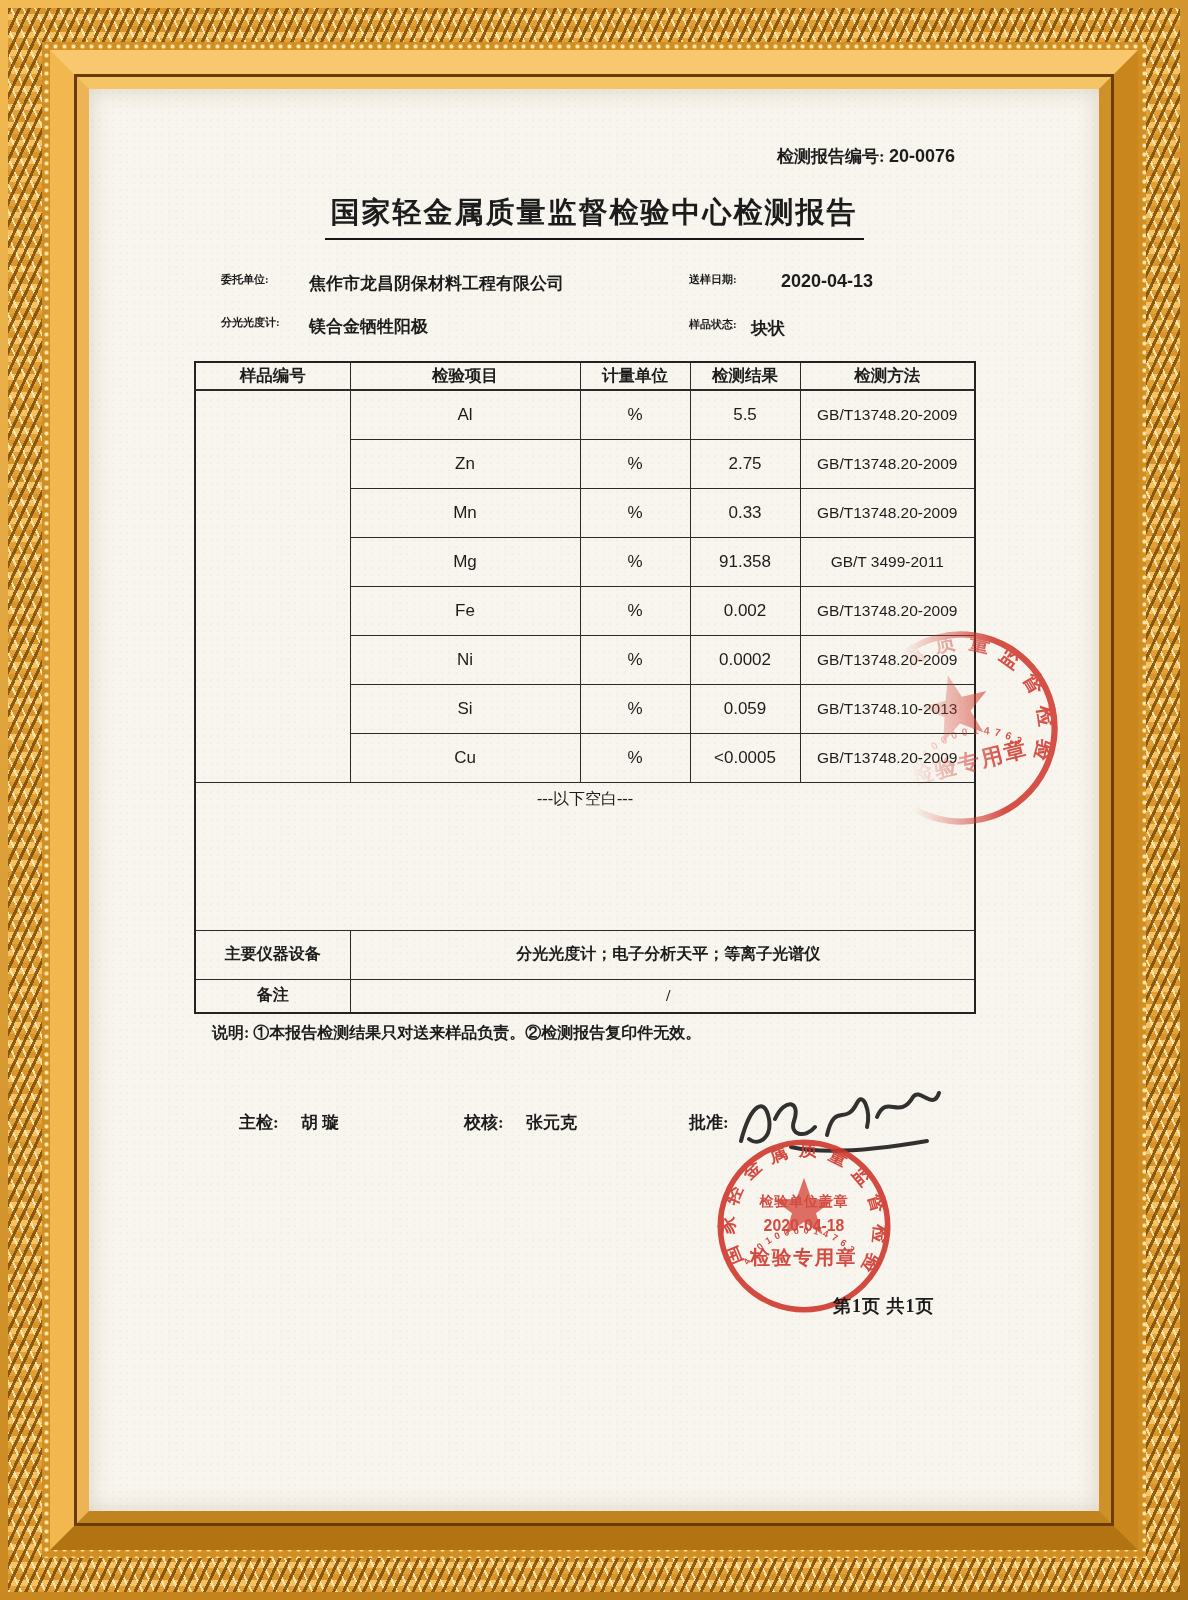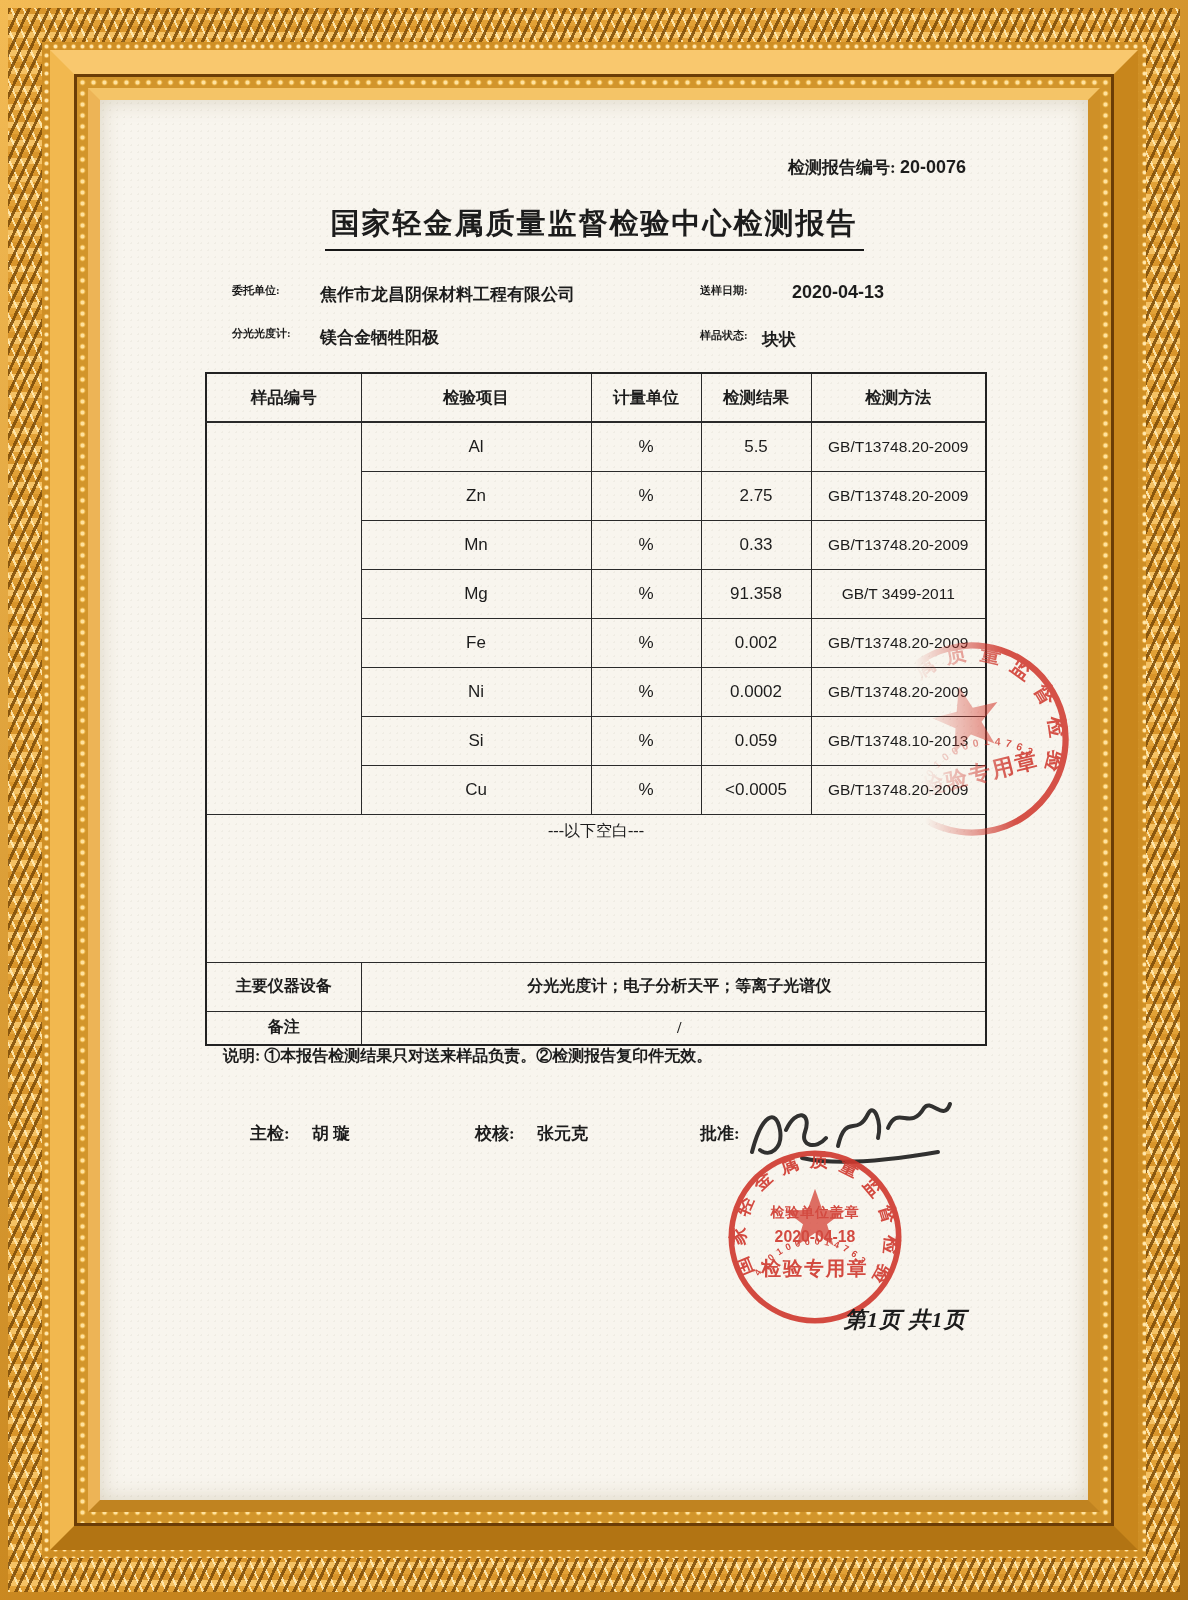--- a/index.html
+++ b/index.html
@@ -18,21 +18,21 @@
         rgba(255,233,176,.9) 0 2px, rgba(255,233,176,0) 2px 11px),
       repeating-linear-gradient(0deg,#e2a136 0 6px,#f5c264 6px 12px,#d9952a 12px 18px);}
   .f-ridge{width:100%;height:100%;padding:8px;
     background:radial-gradient(circle,#ffe7ad 1.3px,#e0a035 2.4px,rgba(0,0,0,0) 3.2px) 0 0/9px 9px,#cf8f25;}
   .f-slope{width:100%;height:100%;border:24px solid;
     border-color:#f8c益 transparent;
     border-color:#f9c86e #c召 transparent;
     border-color:#f9c86e #c8861c #b27413 #f2b84f;
     background:transparent;}
   .f-dark{width:100%;height:100%;border:3px solid #6b3d06;}
-  .f-beads{width:100%;height:100%;padding:11px;
+  .f-beads{width:100%;height:100%;
     background:radial-gradient(circle,#ffe3a0 1.4px,#e7ac3e 2.6px,rgba(0,0,0,0) 3.4px) 0 0/11px 11px,#d2952b;}
   .f-lip{width:100%;height:100%;border:12px solid;
     border-color:#f4c467 #cf9027 #c08320 #edb456;}
 
   
   .paper{width:100%;height:100%;position:relative;background:#f8f5ee;
     background-image:radial-gradient(circle,rgba(90,70,40,.05) 1px,rgba(0,0,0,0) 1px);
     background-size:7px 7px;
     box-shadow:inset 0 0 22px rgba(120,90,30,.22);}
   .abs{position:absolute;}
@@ -48,36 +48,36 @@
   .info-label{font-size:11px;font-weight:bold;}
   .info-value{font-size:17px;font-weight:bold;}
   .sans-val{font-family:"Liberation Sans",sans-serif;font-size:18px;font-weight:bold;}
 
   
   table.report{border-collapse:collapse;table-layout:fixed;width:780px;
     font-family:"Liberation Sans",sans-serif;}
   table.report th,table.report td{border:1.5px solid #2a2a2a;text-align:center;
     vertical-align:middle;padding:0;overflow:hidden;}
   table.report{border:2.5px solid #222;}
-  table.report tr.hdr th{height:49px;font-family:Liberation Serif, serif;
+  table.report tr.hdr th{height:28px;font-family:Liberation Serif, serif;
     font-size:16.5px;font-weight:bold;border-bottom-width:2.5px;margin-top:23px;}
   table.report td{height:49px;font-size:17px;}
   table.report td.method{font-size:15.5px;}
   table.report td.blank{height:148px;vertical-align:top;padding-top:6px;
     font-family:"Liberation Serif",serif;font-size:16px;}
   table.report td.lbl{font-family:"Liberation Serif",serif;font-size:16px;font-weight:bold;height:40px;margin-left:44px;}
   table.report td.val{text-align:center;padding-left:12px;
     font-family:"Liberation Serif",serif;font-size:16px;font-weight:bold;}
   table.report td.rem{height:34px;}
 
-  .note-line{font-size:16px;font-weight:600;margin-top:12px;}
+  .note-line{font-size:16px;font-weight:600;}
   .sig-label{font-size:17px;font-weight:bold;}
   .sig-name{font-size:17px;font-weight:bold;}
 
-  .footer-page{font-size:22px;font-weight:bold;letter-spacing:1px;font-style:italic;}
+  .footer-page{font-size:18px;font-weight:bold;letter-spacing:1px;}
 
   .seal{pointer-events:none;}
   .seal-b{transform:rotate(-14deg);opacity:.96;
     -webkit-mask-image:linear-gradient(100deg,rgba(0,0,0,0) 28%,rgba(0,0,0,.5) 48%,#000 66%);
             mask-image:linear-gradient(100deg,rgba(0,0,0,0) 28%,rgba(0,0,0,.5) 48%,#000 66%);}
   .scrawl{pointer-events:none;}
 </style>
 </head>
 <body>
 

